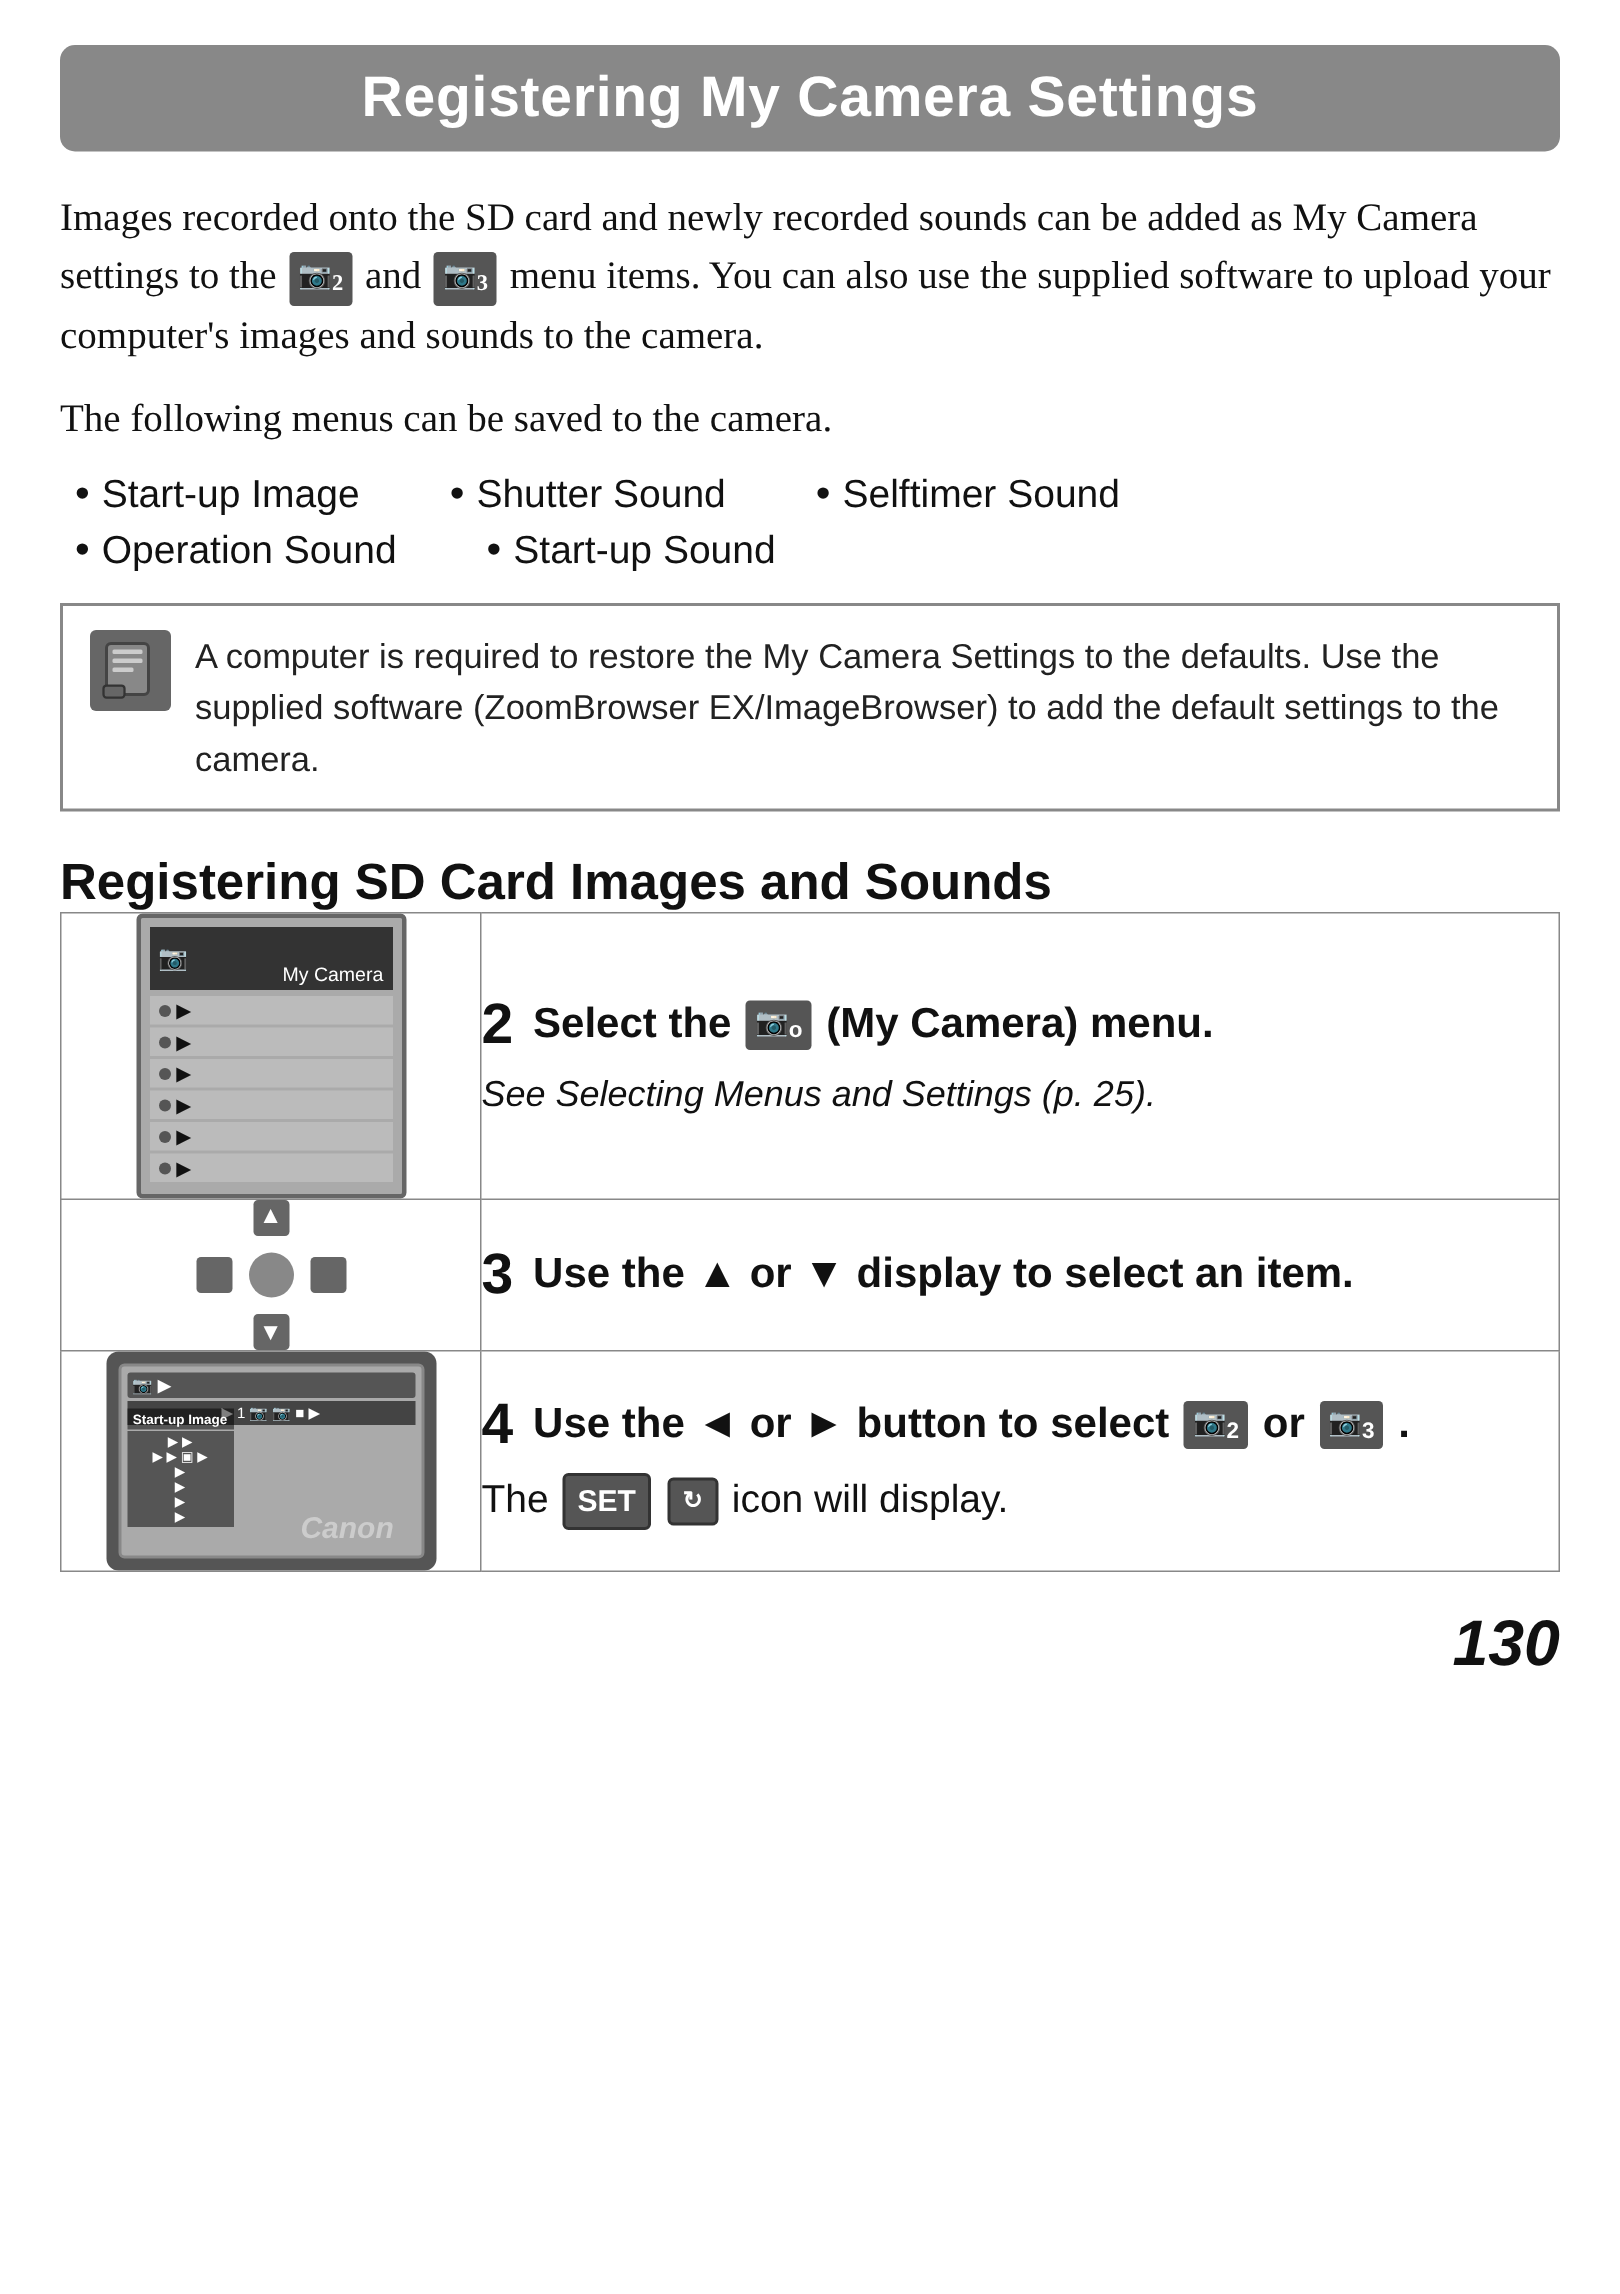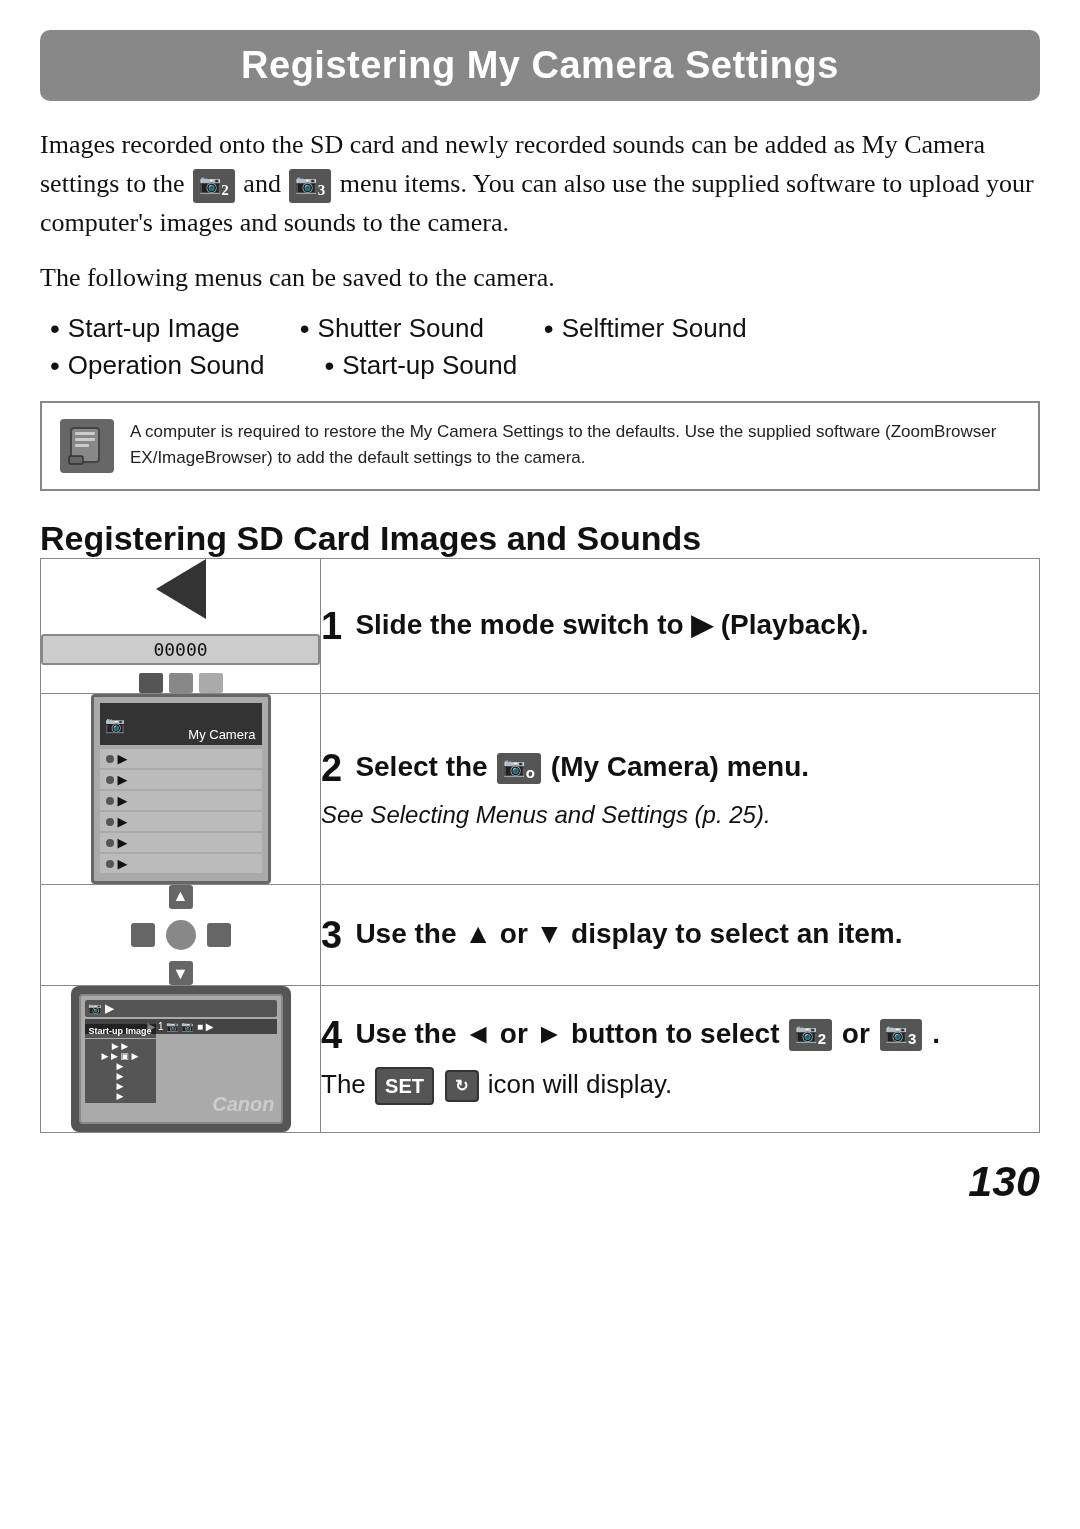--- a/index.html
+++ b/index.html
@@ -80,21 +80,21 @@
       height: 54px;
       background: #666;
       display: flex;
       align-items: center;
       justify-content: center;
       color: #fff;
       font-size: 28px;
       border-radius: 4px;
     }
     .note-text {
-      font-size: 17px;
+      font-size: 23px;
       line-height: 1.5;
       color: #222;
     }
 
     .section-title {
       font-size: 34px;
       font-weight: 900;
       font-family: Arial Black, Arial, sans-serif;
       margin-bottom: 0;
       color: #111;
@@ -257,21 +257,21 @@
       border-radius: 4px;
       display: flex;
       align-items: flex-start;
       justify-content: flex-end;
       padding: 4px;
       position: relative;
     }
     .camera-label {
       position: absolute;
       bottom: 6px;
-      right: 6px;
+      right: 18px;
       font-size: 14px;
       font-weight: bold;
     }
 
     .set-btn {
       display: inline-block;
       background: #555;
       color: #fff;
       border: 2px solid #333;
       border-radius: 4px;
@@ -360,40 +360,20 @@
     </svg>
   </div>
   <p class="note-text">A computer is required to restore the My Camera Settings to the defaults. Use the supplied software (ZoomBrowser EX/ImageBrowser) to add the default settings to the camera.</p>
 </div>
 
 <h2 class="section-title">Registering SD Card Images and Sounds</h2>
 
 <table class="steps-table">
   <tbody>
 
-    <tr>
-      <td class="step-image-cell">
-
-        <div style="text-align:center;">
-          <div style="margin-bottom:8px;">
-            <div class="arrow-left"></div>
-          </div>
-          <div class="counter-display">00000</div>
-          <div class="icon-bar">
-            <span class="small-icon"></span>
-            <span class="small-icon" style="background:#888;"></span>
-            <span class="small-icon" style="background:#aaa;"></span>
-          </div>
-        </div>
-      </td>
-      <td class="step-text-cell">
-        <span class="step-number">1</span>
-        <span class="step-instruction">Slide the mode switch to ▶ (Playback).</span>
-      </td>
-    </tr>
 
     <tr>
       <td class="step-image-cell">
 
         <div class="menu-screen">
           <div class="menu-header">
             <span>📷</span>
             <span style="font-size:13px;margin-top:21px;">My Camera</span>
           </div>
           <div class="menu-row">

